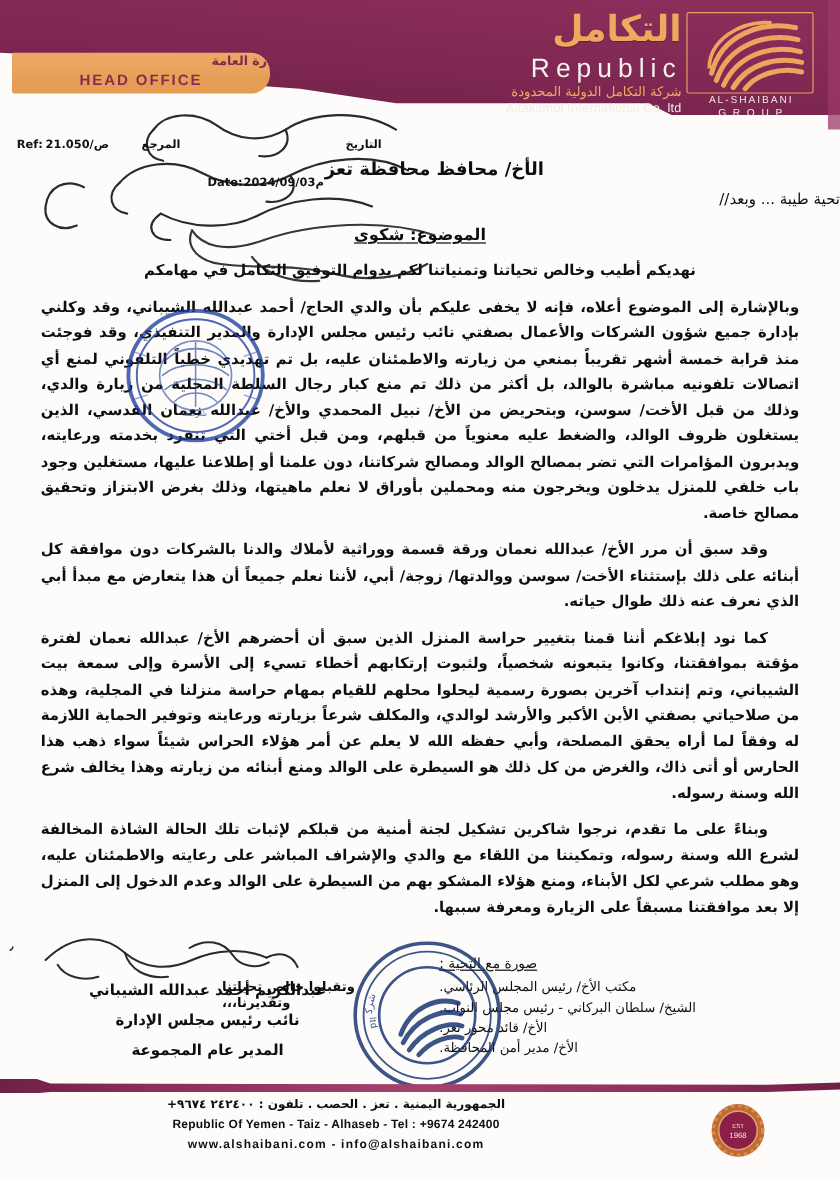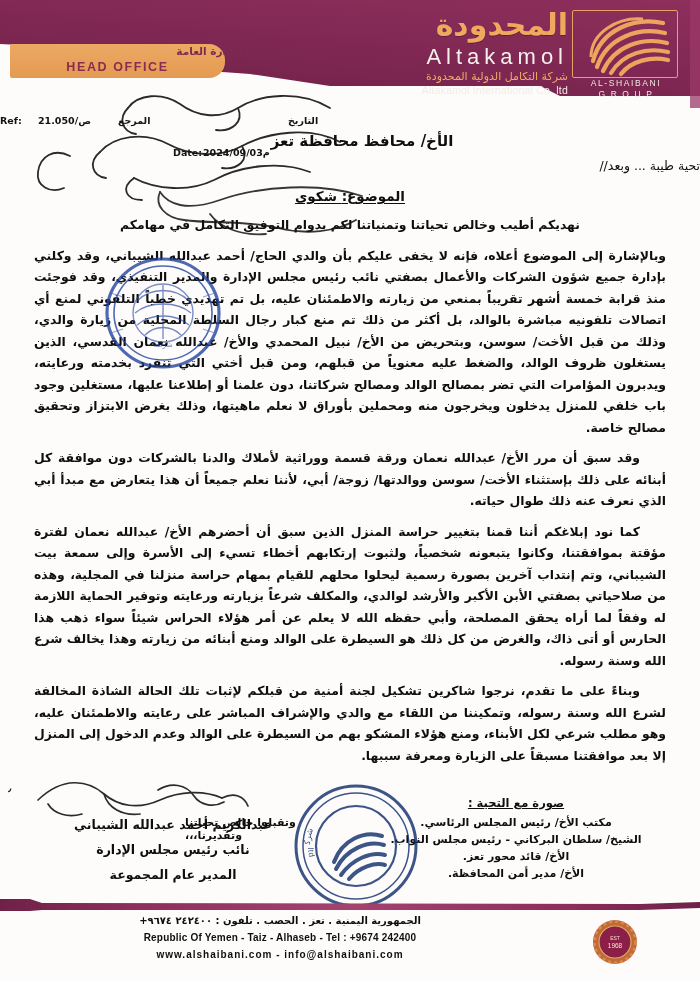--- a/index.html
+++ b/index.html
@@ -67,21 +67,21 @@
   .group-txt{
     position:absolute;top:70px;right:8px;width:104px;text-align:center;
     font-size:8.5px;letter-spacing:1.6px;color:#f0e8e2;direction:ltr;
     font-family:"Liberation Sans",sans-serif;line-height:11px;
   }
 
   
   .refline{position:absolute;top:113px;left:0;width:360px;height:18px;
            font-size:9.5px;color:#121212;}
   .refline span{position:absolute;white-space:nowrap;font-weight:bold;}
-  .r-ref{left:0;top:2px;direction:ltr;}
+  .r-ref{left:14px;top:2px;direction:ltr;}
   .r-refar{left:118px;top:2px;}
   .r-date{left:173px;top:2px;direction:ltr;margin-top:32px;}
   .r-datear{left:288px;top:2px;}
 
   
   .to-line{
     position:absolute;top:132px;right:0;width:676px;text-align:center;
     font-size:15px;font-weight:bold;letter-spacing:.2px;
   }
   .greet-line{
@@ -99,21 +99,21 @@
     position:absolute;top:214px;right:34px;width:632px;
     text-align:justify;text-align-last:right;
     font-size:12.4px;line-height:21.5px;font-weight:bold;
   }
   .para{margin:0 0 9px 0;}
   .para.indent{text-indent:26px;}
   .para.center-last{text-align-last:center;}
 
   
   .cc-block{position:absolute;top:795px;right:34px;width:300px;font-size:11px;
-            line-height:17px;font-weight:bold;text-align:center;}
+            line-height:17px;font-weight:normal;text-align:left;}
   .cc-title{text-decoration:underline;margin-bottom:2px;font-size:11.5px;}
   .cc-item{white-space:nowrap;}
   .closing-right{
     position:absolute;top:816px;right:345px;width:170px;font-size:11px;
     font-weight:bold;text-align:left;
   }
 
   
   .sig{position:absolute;top:812px;left:28px;width:290px;text-align:center;
        font-size:12.5px;font-weight:bold;line-height:25px;}
@@ -159,22 +159,22 @@
 
   <div class="header-band">
     <div class="maroon-block"></div>
     <div class="maroon-edge"></div>
 
     <div class="head-office"></div>
     <div class="ho-ar">الإدارة العامة</div>
     <div class="ho-en">HEAD OFFICE</div>
 
     <div class="logo-wrap">
-      <div class="logo-ar">المحدودة</div>
-      <div class="logo-en">Altakamol</div>
+      <div class="logo-ar">التكامل</div>
+      <div class="logo-en">Republic</div>
       <div class="logo-sub1">شركة التكامل الدولية المحدودة</div>
       <div class="logo-sub2">Altakamol International Co. ltd</div>
 
       <div class="globe-box">
         <svg width="104" height="66" viewBox="0 0 104 66">
           <g fill="none" stroke="#eda45f" stroke-width="4.2" stroke-linecap="round">
             <path d="M20 50 C28 18, 62 6, 90 12"></path>
             <path d="M24 56 C34 26, 66 16, 92 22"></path>
             <path d="M30 60 C42 34, 70 26, 94 32"></path>
             <path d="M38 62 C50 42, 74 36, 95 41"></path>

